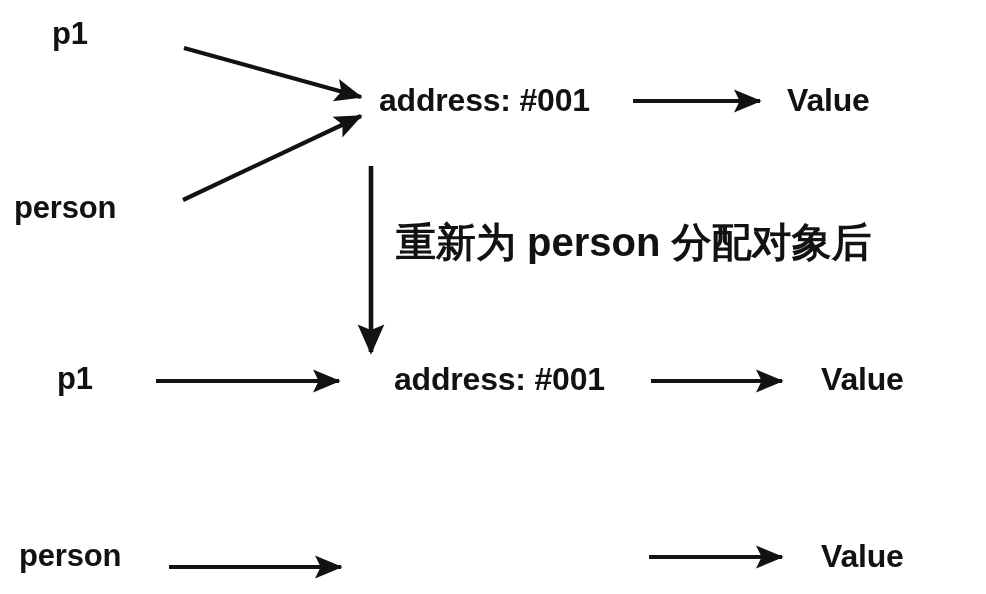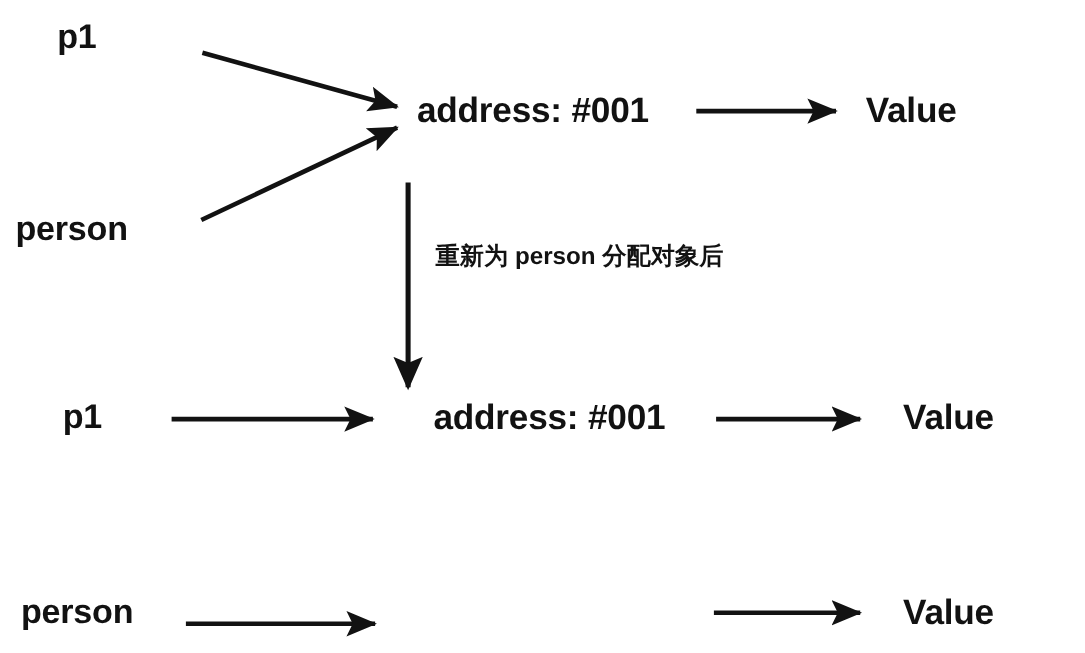--- a/index.html
+++ b/index.html
@@ -39,21 +39,21 @@
   .s1-p1       { left: 52px;  top: 18px;  font-size: 31px; }
   .s1-person   { left: 14px;  top: 192px; font-size: 31px; }
   .s1-address  { left: 379px; top: 84px;  font-size: 32px; }
   .s1-value    { left: 787px; top: 84px;  font-size: 32px; }
 
   
   .caption {
     position: absolute;
     left: 396px;
     top: 222px;
-    font-size: 22px;
+    font-size: 40px;
     color: #121212;
     font-weight: bold;
     white-space: nowrap;
     font-family: "Liberation Sans", "DejaVu Sans", sans-serif;
     line-height: 1;
   }
 
   
   .s2-p1       { left: 57px;  top: 363px; font-size: 31px; }
   .s2-address  { left: 394px; top: 363px; font-size: 32px; }

